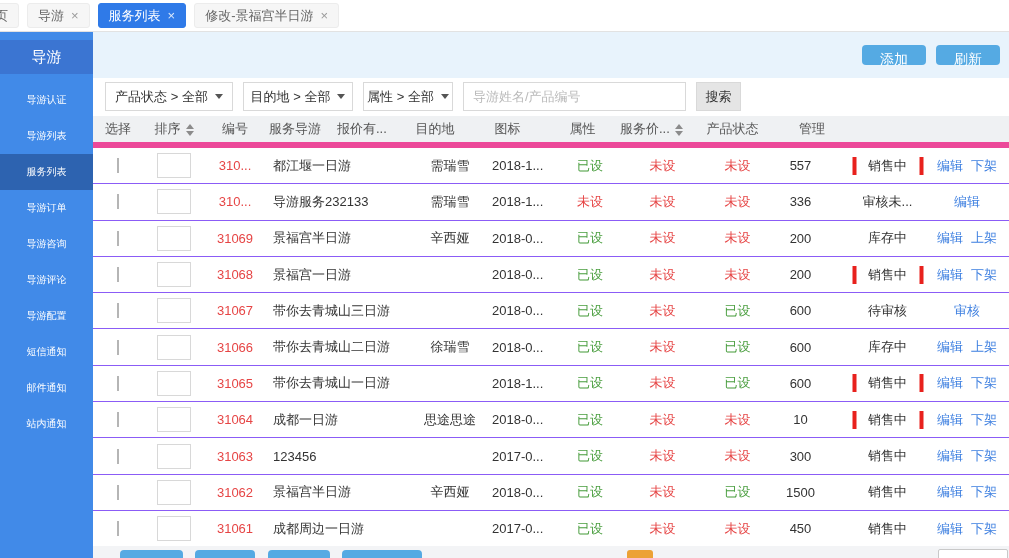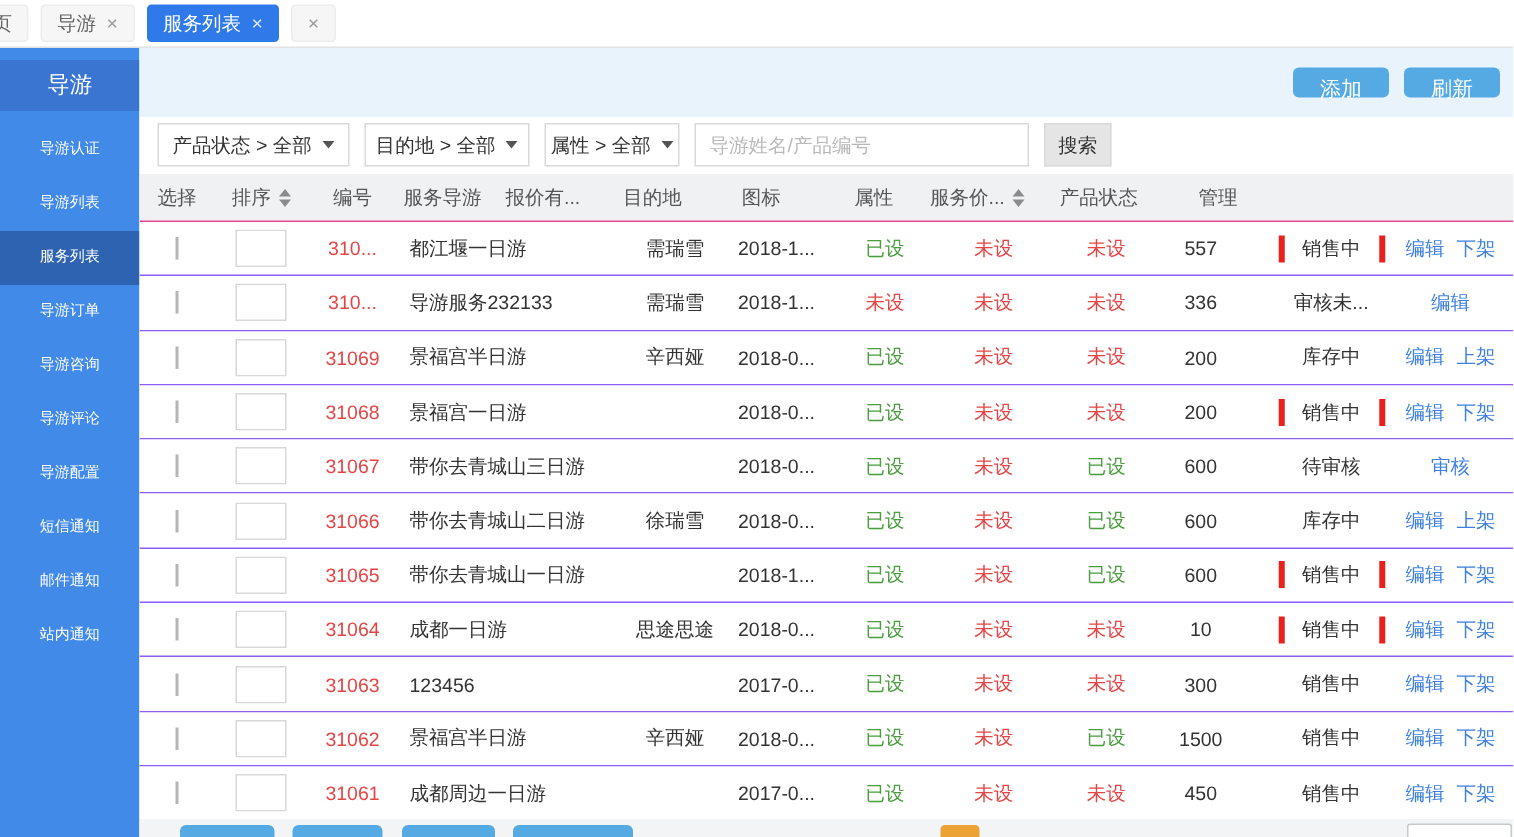--- a/index.html
+++ b/index.html
@@ -49,21 +49,21 @@
   .search-input { position:absolute; left:370px; top:4px; width:223px; height:29px;
     border:1px solid #d9d9d9; padding:0 9px; font-size:13px; color:#333; outline:none; }
   .search-input::placeholder { color:#b9b9b9; }
   .search-btn { position:absolute; left:603px; top:4px; width:45px; height:29px; background:#e5e5e5;
     border:1px solid #d9d9d9; font-size:13px; color:#333; cursor:pointer; line-height:27px;
     text-align:center; }
 
   
   .table { position:absolute; left:0; top:84px; width:916px; }
   .thead { display:flex; align-items:center; height:32px; background:#eff1f3;
-    border-bottom:1px solid #ec4899; color:#555; font-size:13px; }
+    border-bottom:6px solid #ec4899; color:#555; font-size:13px; }
   .tr { display:flex; align-items:center; height:36.3px; border-bottom:1px solid #8b5cf6;
     font-size:13px; color:#333; background:#fff; }
   .c { text-align:center; overflow:hidden; white-space:nowrap; }
   .c0{width:50px}.c1{width:62px}.c2{width:60px}
   .c3{width:155px; text-align:left; padding-left:8px;}
   .c4{width:60px}.c5{width:75px; text-align:left; padding-left:12px;}
   .c6{width:70px}.c7{width:75px}.c8{width:75px}
   .c9{width:75px; text-align:center; padding-right:24px;}
   .c10{width:75px; position:relative;}
   .c11{width:84px}
@@ -105,20 +105,21 @@
       </div>
       <div class="tab">
         <span>导游</span>
         <span class="tab-close">×</span>
       </div>
       <div class="tab active">
         <span>服务列表</span>
         <span class="tab-close">×</span>
       </div>
       <div class="tab">
+        <span>修改-景福宫半日游</span>
         <span class="tab-close">×</span>
       </div>
     </div>
 
   <div class="sidebar">
     <div class="side-title">导游</div>
     <div class="side-items">
         <div class="side-item">导游认证</div>
         <div class="side-item">导游列表</div>
         <div class="side-item active">服务列表</div>

